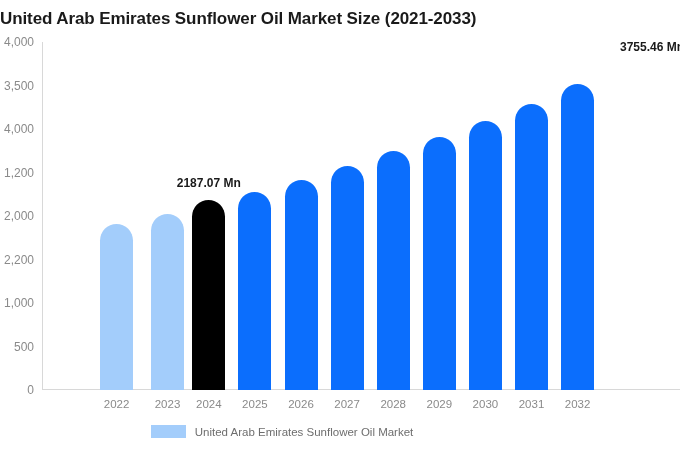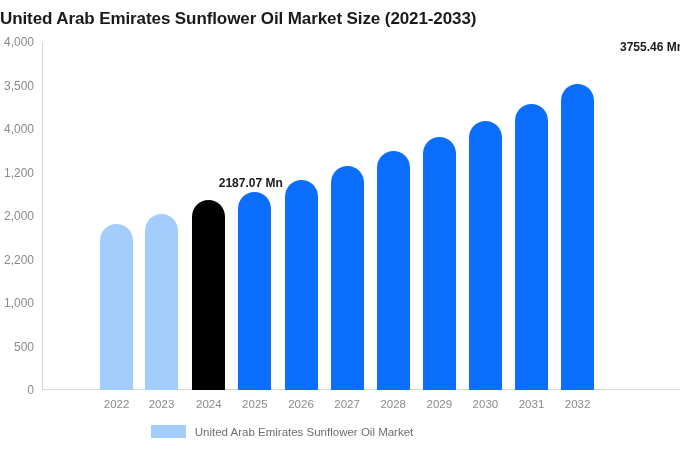--- a/index.html
+++ b/index.html
@@ -94,21 +94,20 @@
     white-space: nowrap;
   }
   .bar-value {
     position: absolute;
     left: 50%;
     transform: translateX(-50%);
     font-size: 12px;
     font-weight: bold;
     color: #1a1a1a;
     white-space: nowrap;
-    margin-left: 42px;
   }
   #value-label-last {
     position: absolute;
     font-size: 12px;
     font-weight: bold;
     color: #1a1a1a;
     white-space: nowrap;
     top: 40px;
     left: 620px;
   }
@@ -153,21 +152,21 @@
       <div class="y-tick" style="top: 130.5px;">1,200</div>
       <div class="y-tick" style="top: 174px;">2,000</div>
       <div class="y-tick" style="top: 217.5px;">2,200</div>
       <div class="y-tick" style="top: 261px;">1,000</div>
       <div class="y-tick" style="top: 304.5px; padding-left: 26px;">500</div>
       <div class="y-tick" style="top: 348px;">0</div>
       <div class="bar-slot" style="left: 58.1px; height: 348px;">
         <div class="bar past" style="height: 165.996px;"></div>
         <div class="x-tick">2022</div>
       </div>
-      <div class="bar-slot" style="left: 103px; height: 348px;">
+      <div class="bar-slot" style="left: 109px; height: 348px;">
         <div class="bar past" style="height: 176.175px;"></div>
         <div class="x-tick">2023</div>
       </div>
       <div class="bar-slot" style="left: 150.3px; height: 348px;">
         <div class="bar base" style="height: 190.275px;"></div>
         <div class="x-tick">2024</div>
         <div class="bar-value" style="bottom: 200.275px;">2187.07 Mn</div>
       </div>
       <div class="bar-slot" style="left: 196.4px; height: 348px;">
         <div class="bar future" style="height: 197.577px;"></div>

